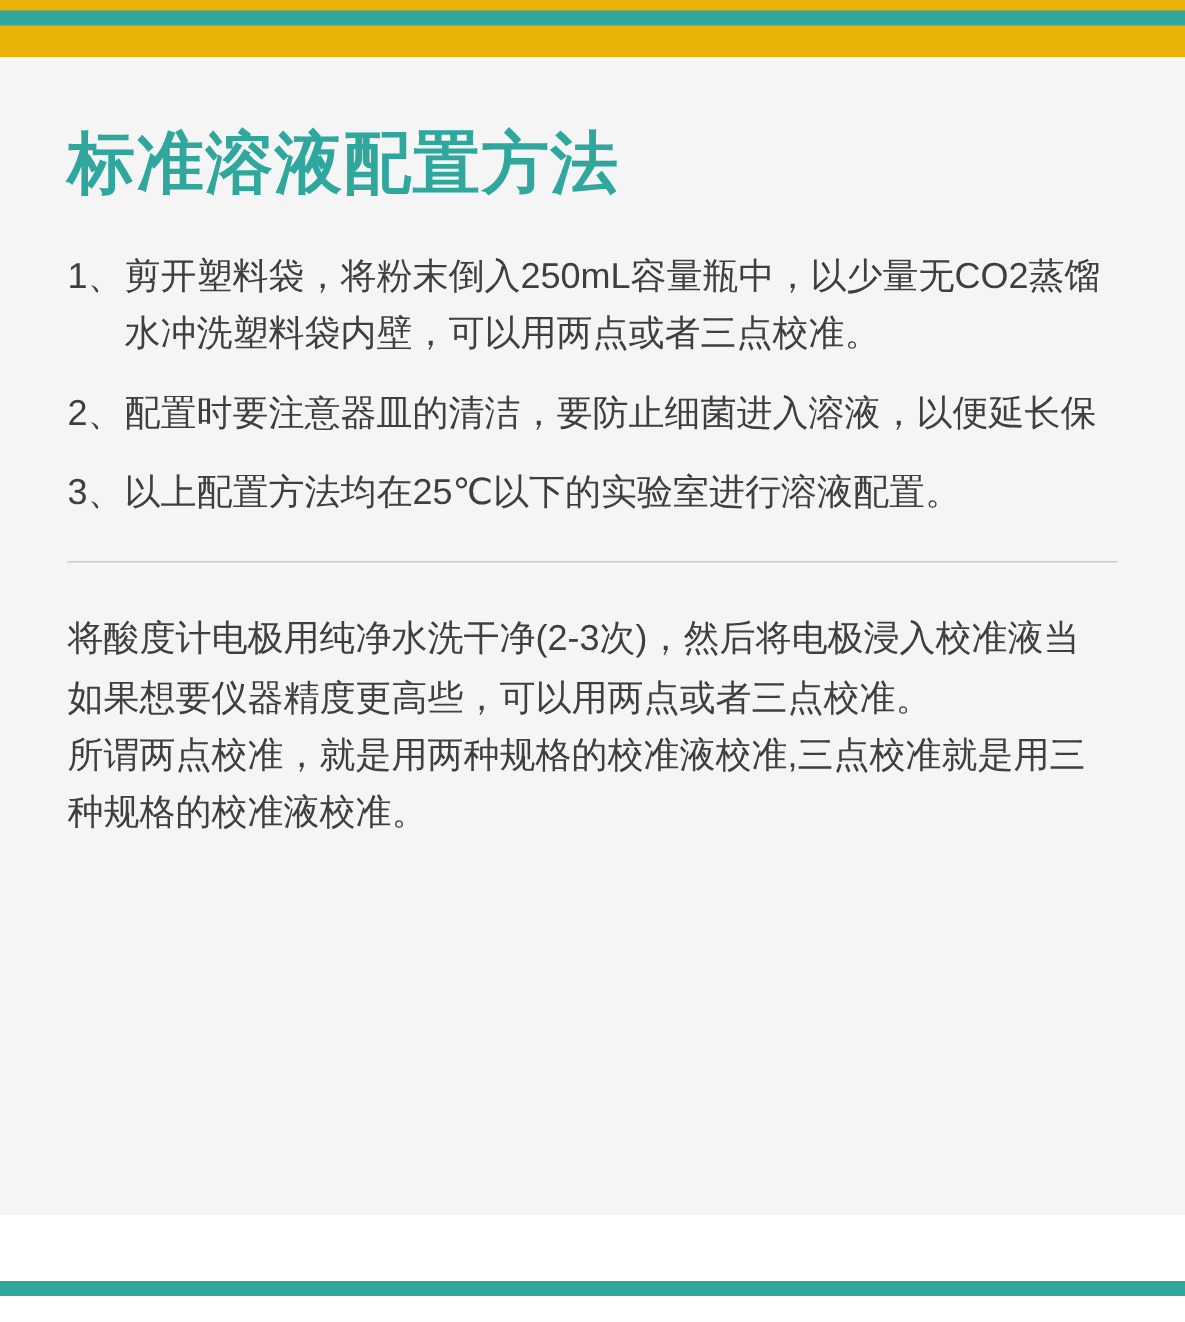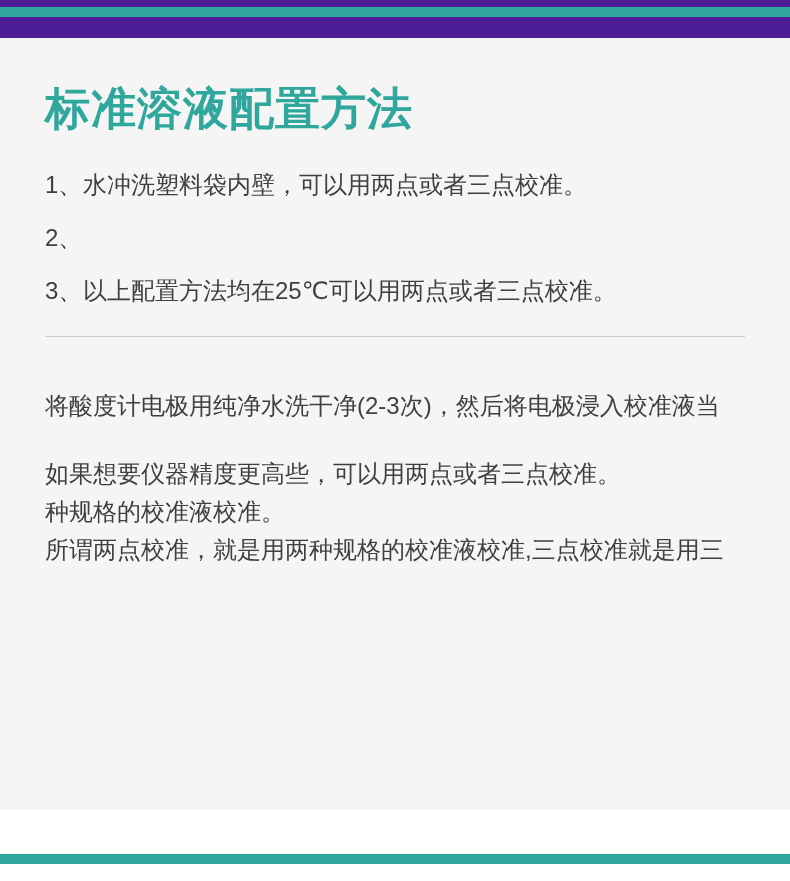--- a/index.html
+++ b/index.html
@@ -3,21 +3,21 @@
 <meta charset="utf-8">
 <style>
   * { box-sizing: border-box; }
   html, body {
     margin: 0; padding: 0;
     width: 790px; height: 881px;
     background: #ffffff;
     overflow: hidden;
     font-family: "Liberation Sans", "DejaVu Sans", sans-serif;
   }
-  .stage { position: relative; width: 790px; height: 750px; background:#4c1d95;text-decoration:underline; }
+  .stage { position: relative; width: 790px; height: 750px; background:#eab308;text-decoration:underline; }
 
   .accent-bar {
     position: absolute; left: 0; width: 790px; height: 10px;
     background: #2FA79D;
   }
   .accent-bar.top { top: 7px; }
   .accent-bar.bottom { top: 854px; }
 
   .panel {
     position: absolute; top: 38px; left: 0;
@@ -58,68 +58,70 @@
     border: none;
     border-top: 1px solid #CBCBCB;
     height: 0;
   }
 
   .para {
     font-size: 24px;
     line-height: 38px;
     color: #3F3F3F;
   }
-  .para-1 { margin-top: 50px; }
-  .para-2 { margin-top: 30px; }
+  .para-1 { margin-top: 32px; }
+  .para-2 { margin-top: 2px; }
 </style>
 </head>
 <body>
 
 <div class="stage">
 
   <div class="accent-bar top"></div>
 
   <div class="panel">
 
     <h1 class="section-title title-prep">标准溶液配置方法</h1>
 
     <div class="step-list">
 
       <div class="step-item">
         <span class="step-num">1、</span>
         <div class="step-text">
+          <div class="line">剪开塑料袋，将粉末倒入250mL容量瓶中，以少量无CO2蒸馏</div>
           <div class="line">水冲洗塑料袋内壁，可以用两点或者三点校准。</div>
         </div>
       </div>
 
       <div class="step-item">
         <span class="step-num">2、</span>
         <div class="step-text">
+          <div class="line">配置时要注意器皿的清洁，要防止细菌进入溶液，以便延长保</div>
         </div>
       </div>
 
       <div class="step-item">
         <span class="step-num">3、</span>
         <div class="step-text">
-          <div class="line">以上配置方法均在25℃可以用两点或者三点校准。</div>
+          <div class="line">以上配置方法均在25℃以下的实验室进行溶液配置。</div>
         </div>
       </div>
 
     </div>
 
     <hr class="divider">
 
 
     <div class="para para-1">
       <div class="line">将酸度计电极用纯净水洗干净(2-3次)，然后将电极浸入校准液当</div>
     </div>
 
     <div class="para para-2">
       <div class="line">如果想要仪器精度更高些，可以用两点或者三点校准。</div>
+      <div class="line">所谓两点校准，就是用两种规格的校准液校准,三点校准就是用三</div>
       <div class="line">种规格的校准液校准。</div>
-      <div class="line">所谓两点校准，就是用两种规格的校准液校准,三点校准就是用三</div>
     </div>
 
   </div>
 
   <div class="accent-bar bottom"></div>
 
 </div>
 
 </body></html>

